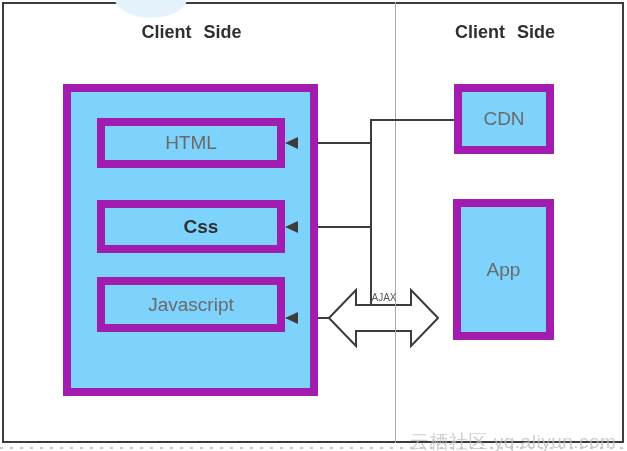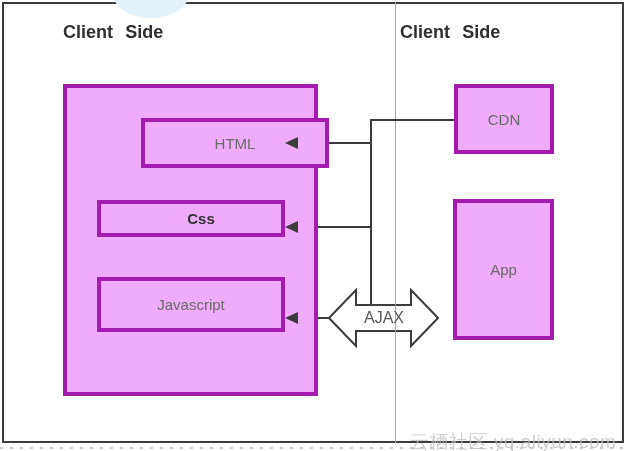--- a/index.html
+++ b/index.html
@@ -36,37 +36,37 @@
     left: 114px; top: -26px; width: 74px; height: 44px;
     background: #e4f2fb;
     border-radius: 50%;
     z-index: 6;
   }
 
   
   .title {
     top: 22px; height: 24px;
     font-size: 18px; font-weight: bold; color: #2f2f2f;
-    word-spacing: 0.4em;
+    text-align: center; word-spacing: 0.4em;
     z-index: 3;
   }
   .title.client { left: 63px;  width: 257px; }
   .title.server { left: 400px; width: 210px; }
 
   
   .shape {
-    border: 4px solid #a21caf;
-    background: #f0abfc;
+    border: 8px solid #a21caf;
+    background: #7dd3fc;
     display: flex; align-items: center; justify-content: center;
-    font-size: 15px; color: #6a6a6a;
+    font-size: 19px; color: #6a6a6a;
     z-index: 3;
   }
   .group-box   { left: 63px;  top: 84px;  width: 255px; height: 312px; }
-  .html-box    { left: 97px;  top: 118px; width: 188px; height: 50px; margin-left: 44px;  }
-  .css-box     { left: 97px;  top: 200px; width: 188px; height: 37px;
+  .html-box    { left: 97px;  top: 118px; width: 188px; height: 50px;  }
+  .css-box     { left: 97px;  top: 200px; width: 188px; height: 53px;
                  font-weight: bold; color: #2f2f2f; padding-left: 20px; }
   .js-box      { left: 97px;  top: 277px; width: 188px; height: 55px;  }
   .cdn-box     { left: 454px; top: 84px;  width: 100px; height: 70px;  }
   .app-box     { left: 453px; top: 199px; width: 101px; height: 141px;
                  flex-direction: column; line-height: 30px; }
 
   
   .line { background: #3c3c3c; z-index: 2; }
   .cdn-line  { left: 371px; top: 119px; width: 83px; height: 2px; }
   .vert-line { left: 370px; top: 119px; width: 2px;  height: 199px; }
@@ -81,22 +81,22 @@
     border-bottom: 6px solid transparent;
     border-right: 13px solid #3c3c3c;
   }
   .ah-html { left: 285px; top: 137px; }
   .ah-css  { left: 285px; top: 221px; }
   .ah-js   { left: 285px; top: 312px; }
 
   
   .ajax-arrow { left: 328px; top: 288px; width: 111px; height: 61px; z-index: 4; }
   .ajax-label {
-    left: 352px; top: 308px; width: 64px; height: 20px;
-    text-align: center; font-size: 16px; line-height: 20px;
+    left: 352px; top: 288px; width: 64px; height: 20px;
+    text-align: center; font-size: 10px; line-height: 20px;
     color: #595959; z-index: 6;
   }
 
   
   .dotted-line {
     left: 0; top: 447px; width: 627px; height: 2px;
     background: repeating-linear-gradient(to right, #c9c9c9 0 3px, transparent 3px 10px);
     z-index: 1;
   }
 

